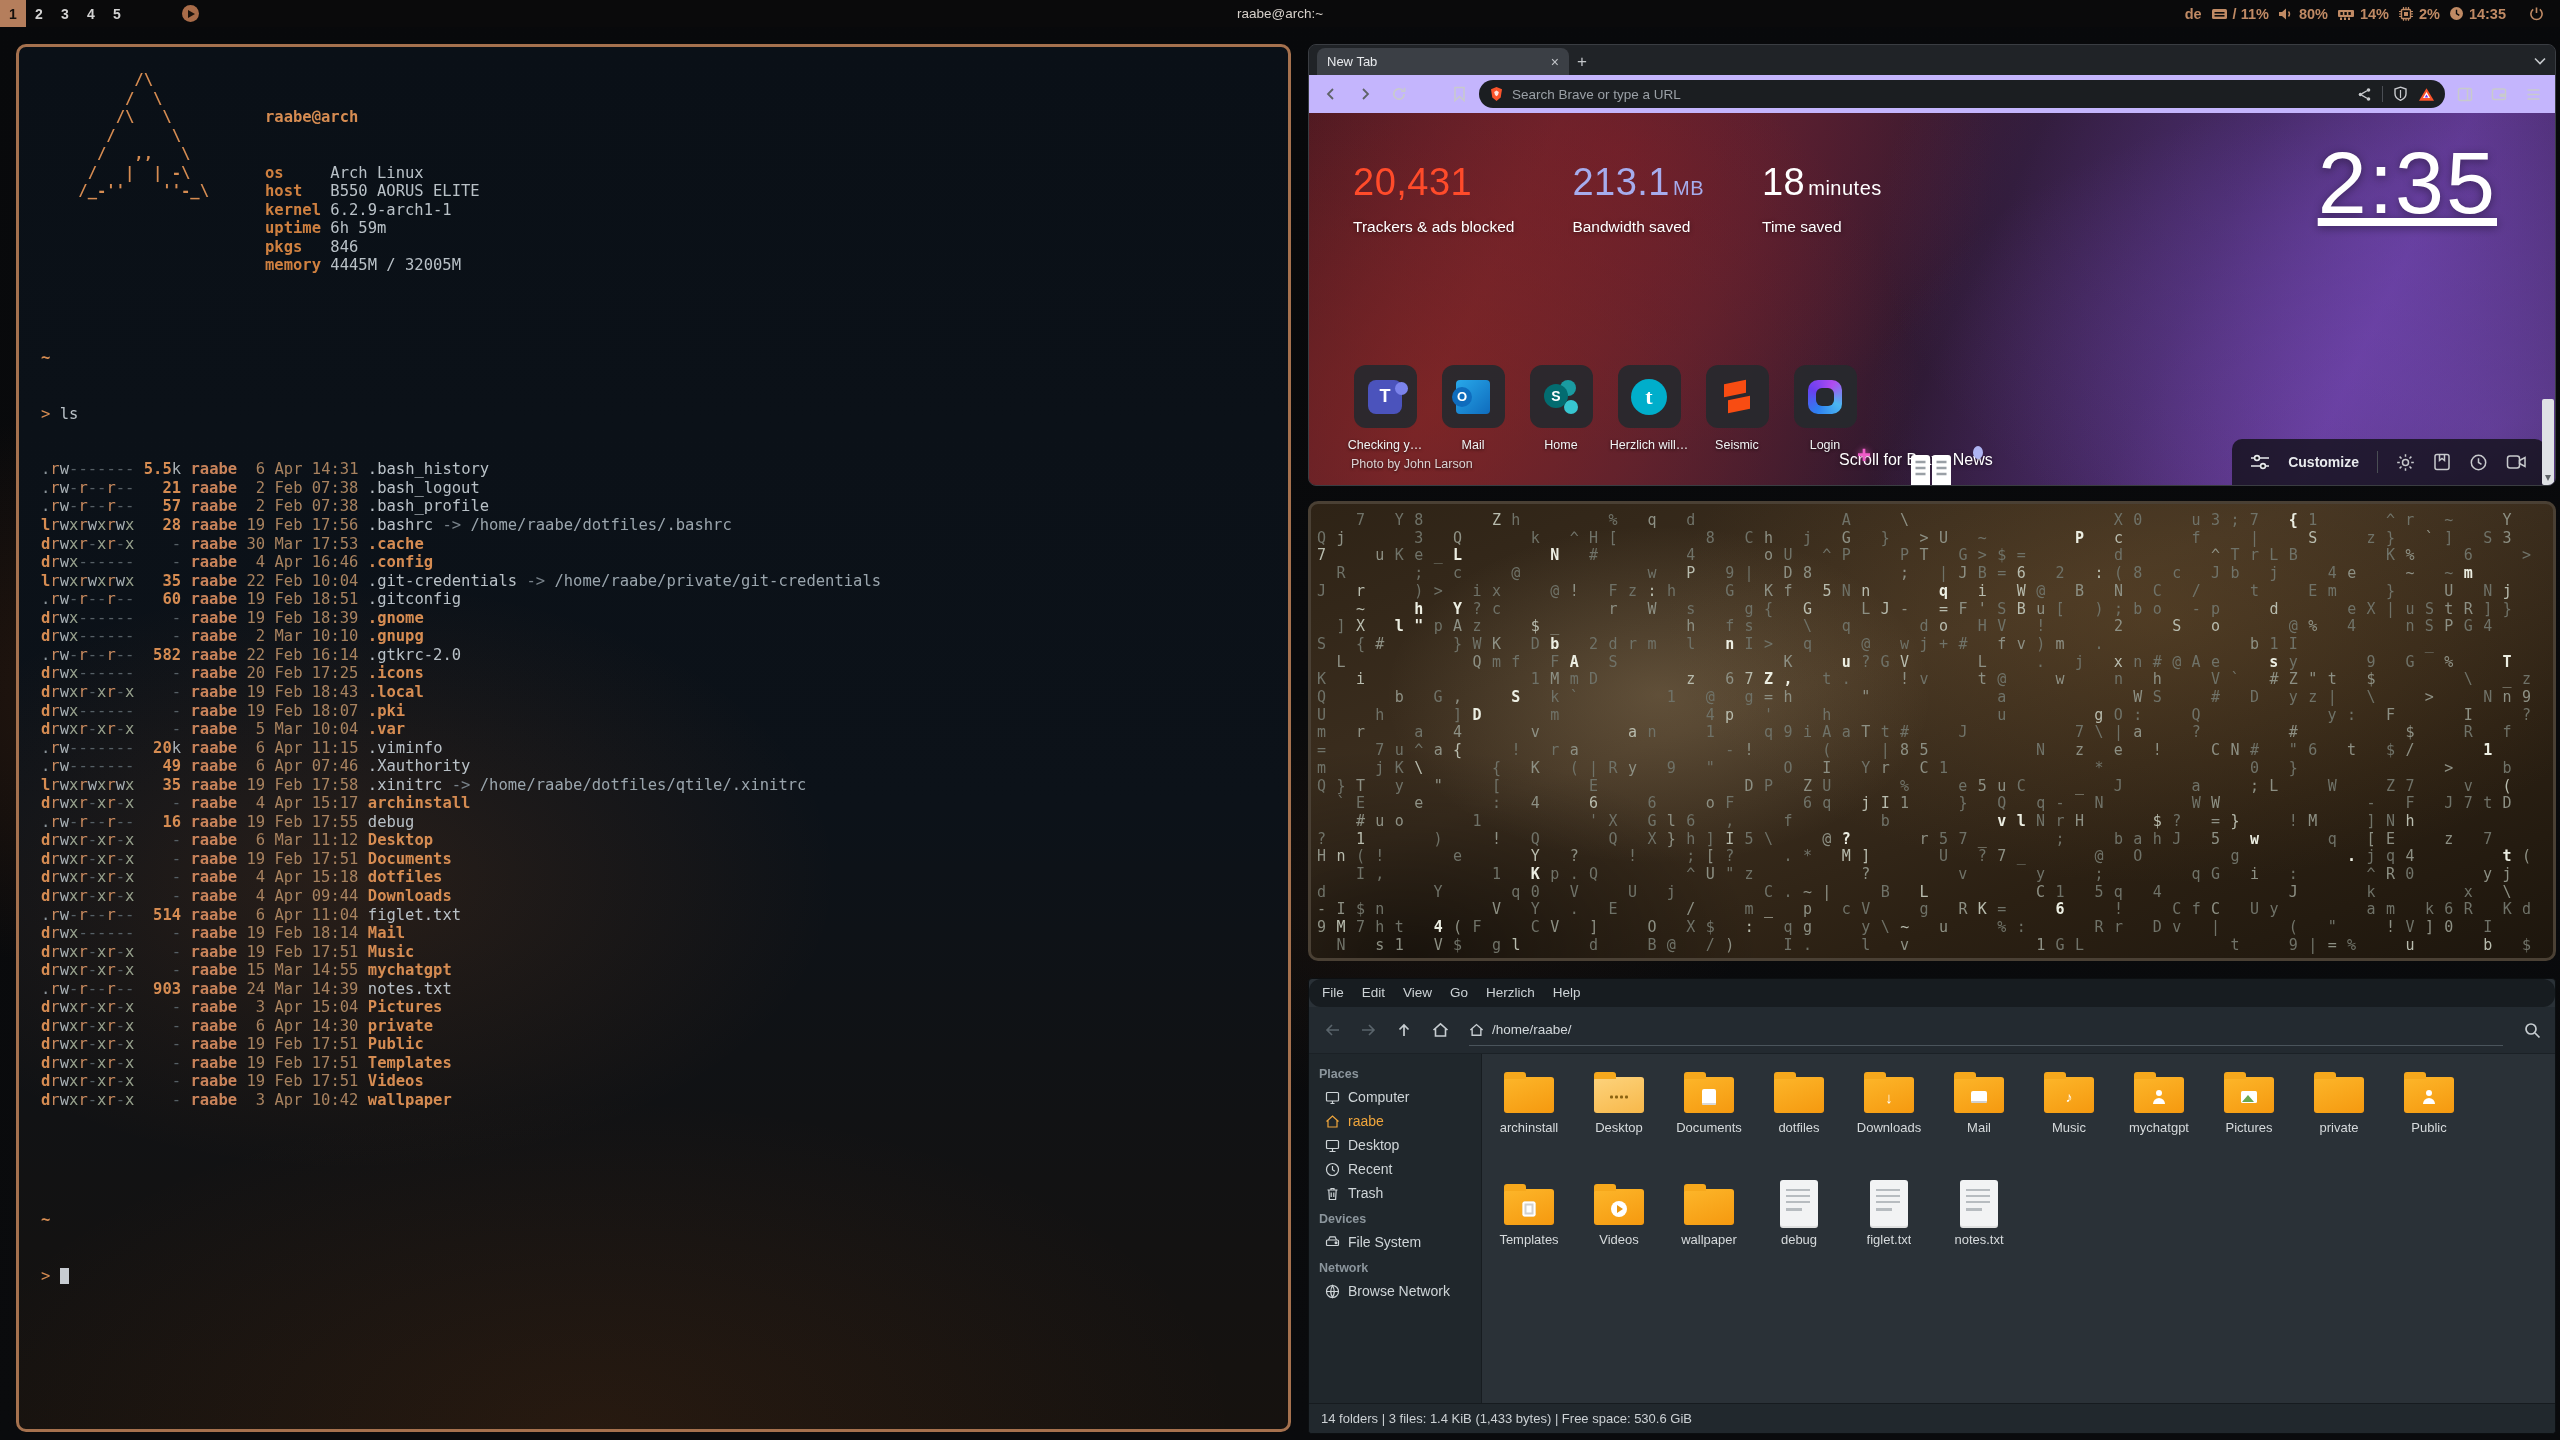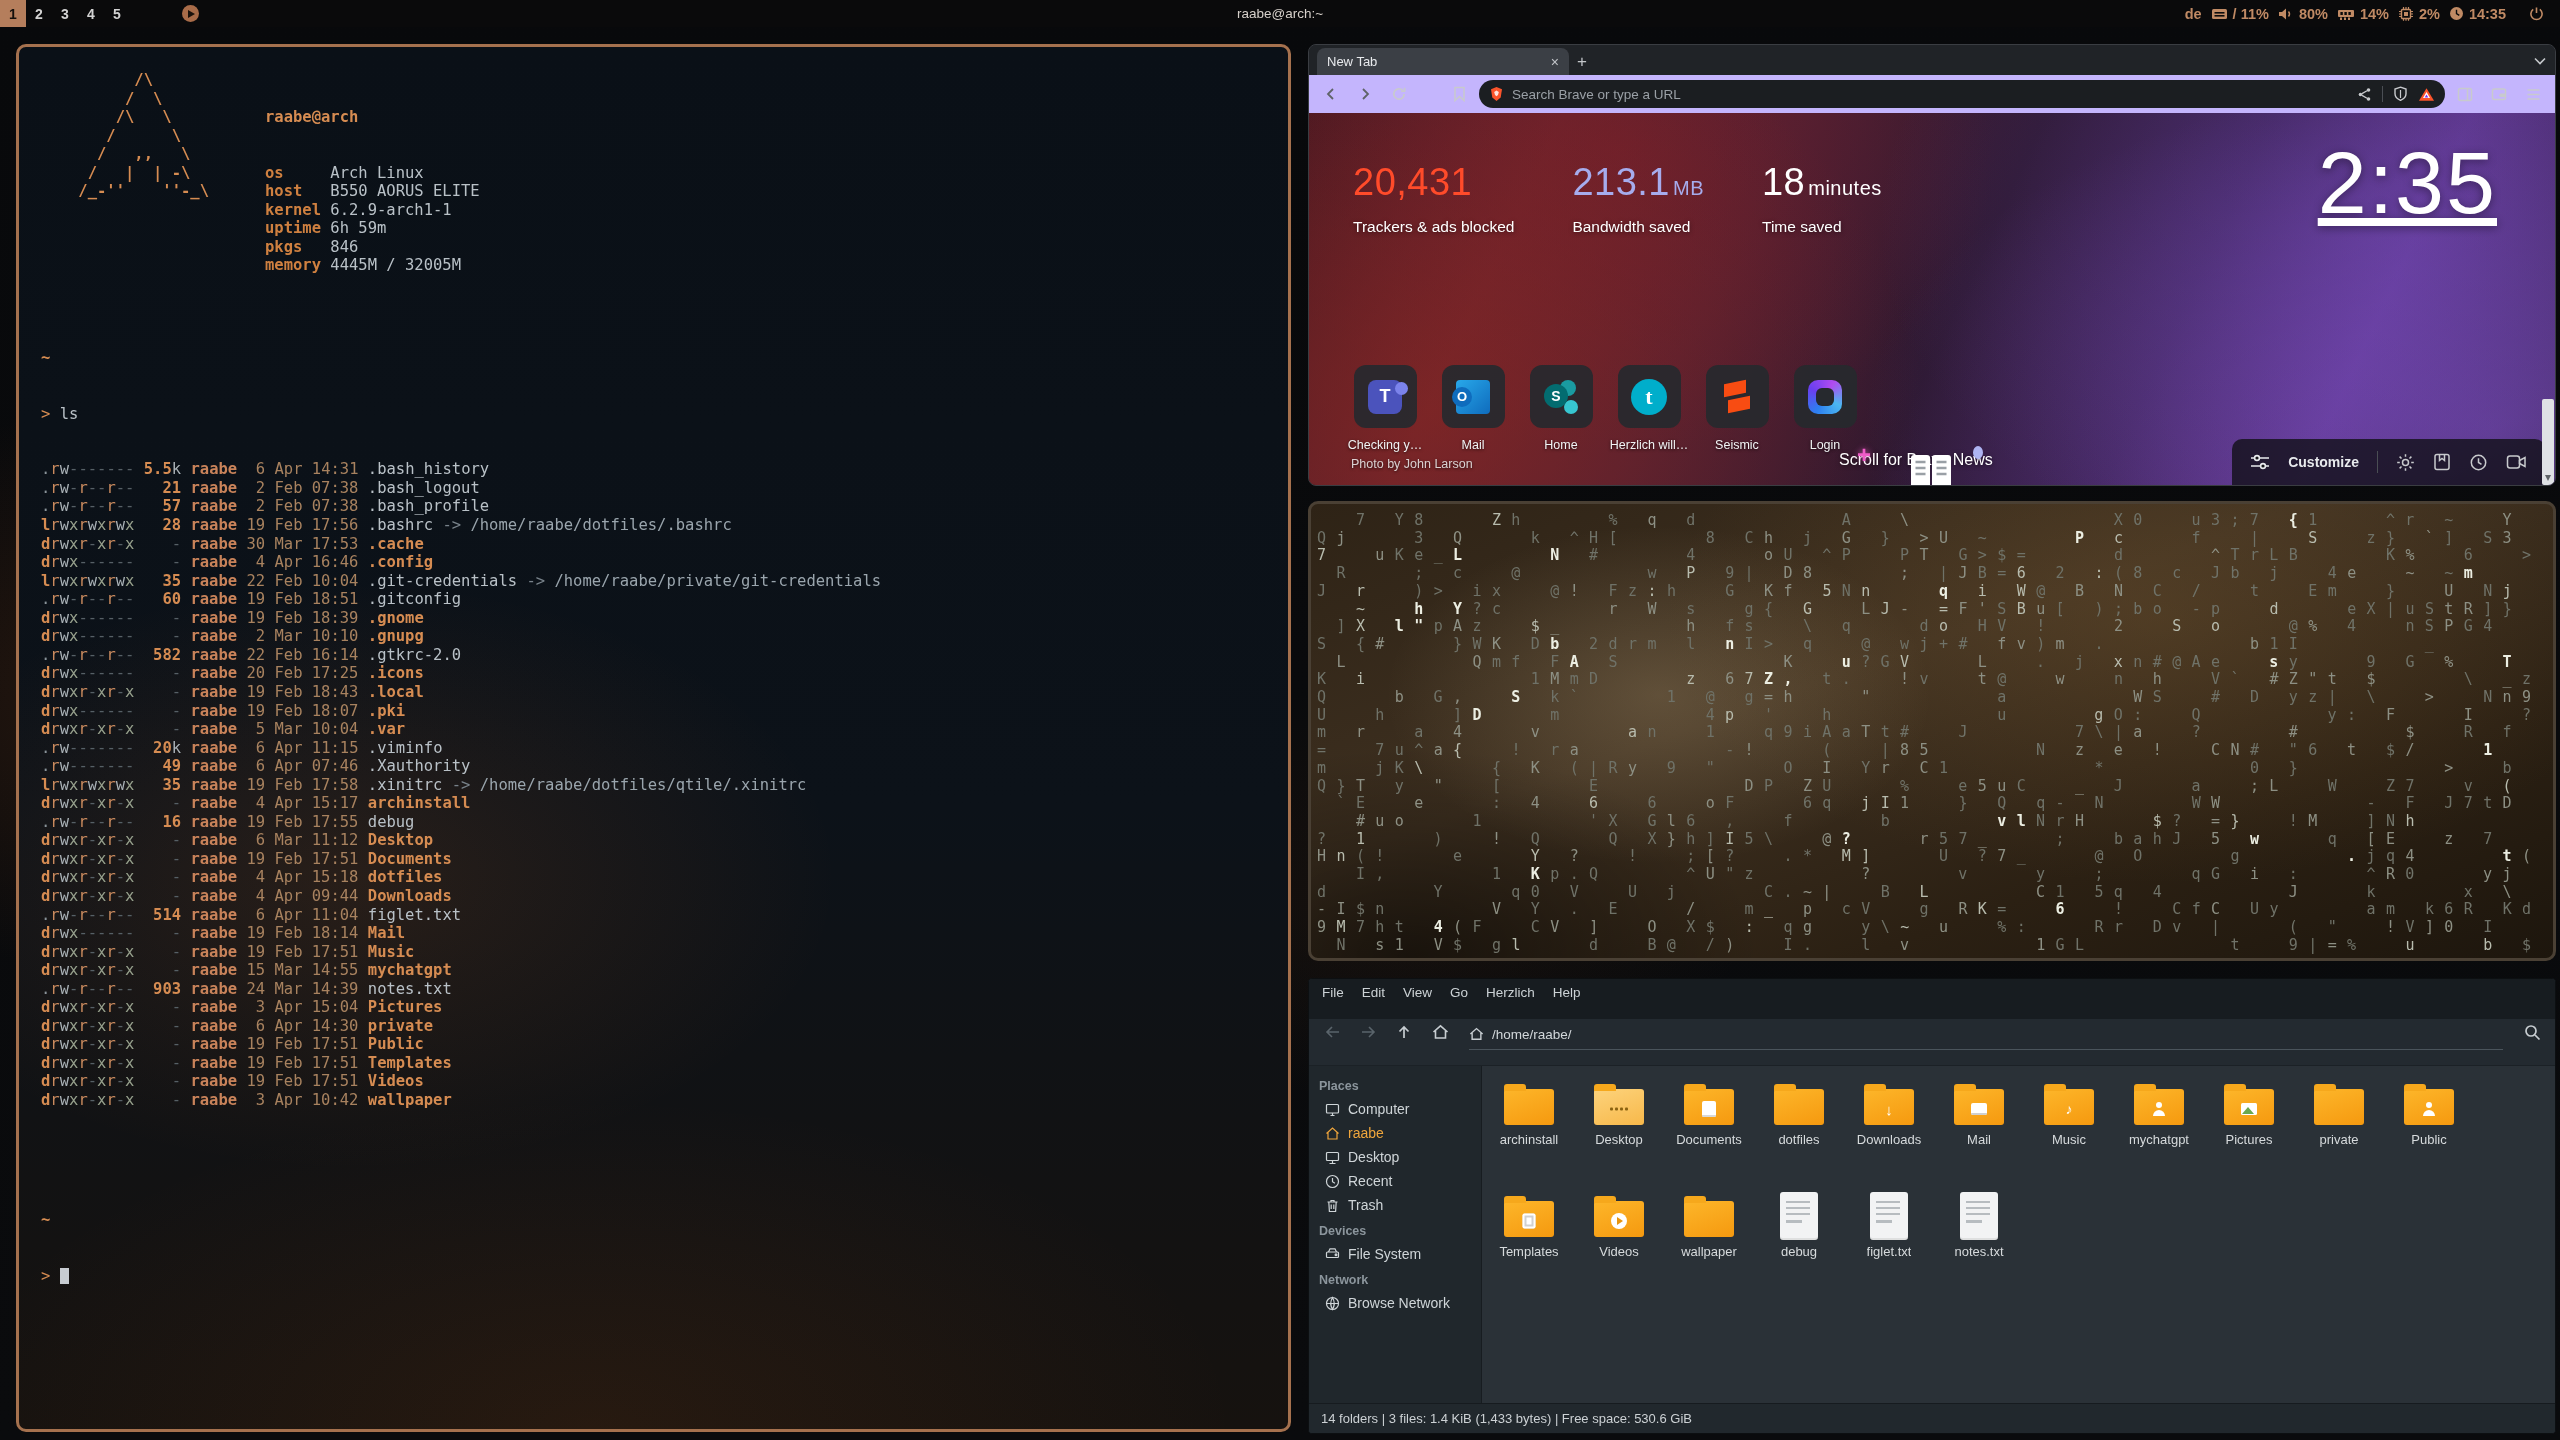--- a/index.html
+++ b/index.html
@@ -124,23 +124,23 @@
     background:
       radial-gradient(420px 260px at 28% 42%, rgba(226,198,150,.22), transparent 65%),
       radial-gradient(700px 380px at 68% 25%, rgba(130,96,52,.30), transparent 70%),
       radial-gradient(500px 300px at 8% 100%, rgba(0,0,0,.55), transparent 70%),
       linear-gradient(160deg,#2e2316 0%,#3e3020 40%,#2b2013 72%,#1d160d 100%);}
   #matrix-pre{margin:0;padding:8px 6px;font-family:"DejaVu Sans Mono",monospace;font-size:15px;line-height:17.7px;letter-spacing:10.4px;white-space:pre;}
   .m1{color:#6f7268;} .m2{color:#8d9084;} .m3{color:#b8bcae;} .m4{color:#eceee2;font-weight:bold;}
   
   #fm{position:absolute;left:1308px;top:978px;width:1248px;height:456px;border-radius:4px;overflow:hidden;
      box-sizing:border-box;border:1px solid #0c0f11;background:#2a3137;display:flex;flex-direction:column;}
-  #fm-menubar{height:40px;background:#171c20;display:flex;align-items:flex-start;padding:0 4px;}
+  #fm-menubar{height:28px;background:#171c20;display:flex;align-items:flex-start;padding:0 4px;border-radius:12px;}
   .menu-item{padding:0 9px;color:#ccd2d5;font-size:13.5px;line-height:28px;}
-  #fm-toolbar{height:46px;background:#232a30;display:flex;align-items:flex-start;padding:0 10px;gap:10px;border-bottom:1px solid #1b2126;}
+  #fm-toolbar{height:46px;background:#232a30;display:flex;align-items:center;padding:0 10px;gap:10px;border-bottom:1px solid #1b2126;}
   .fm-nav{width:26px;height:26px;display:flex;align-items:center;justify-content:center;font-size:17px;}
   .nav-dim{color:#5a646b;} .nav-lit{color:#c7cdd1;}
   #fm-path{flex:1;display:flex;align-items:center;gap:8px;border-bottom:1px solid #4a545b;height:30px;margin:0 6px;color:#d2d7da;font-size:13.5px;}
   #fm-body{flex:1;display:flex;min-height:0;}
   #fm-sidebar{width:172px;background:#20272c;border-right:1px solid #171c20;padding-top:6px;overflow:hidden;}
   .sb-header{color:#8b959c;font-size:12.5px;font-weight:bold;padding:7px 10px 4px;}
   .sb-item{display:flex;align-items:flex-end;gap:8px;padding:4px 10px 4px 16px;color:#cfd5d8;font-size:14px;}
   .sb-item.active{color:#f0a63c;}
   .sb-item svg{flex:0 0 auto;}
   #fm-grid{flex:1;padding:14px 2px;display:flex;flex-wrap:wrap;align-content:flex-start;overflow:hidden;}

